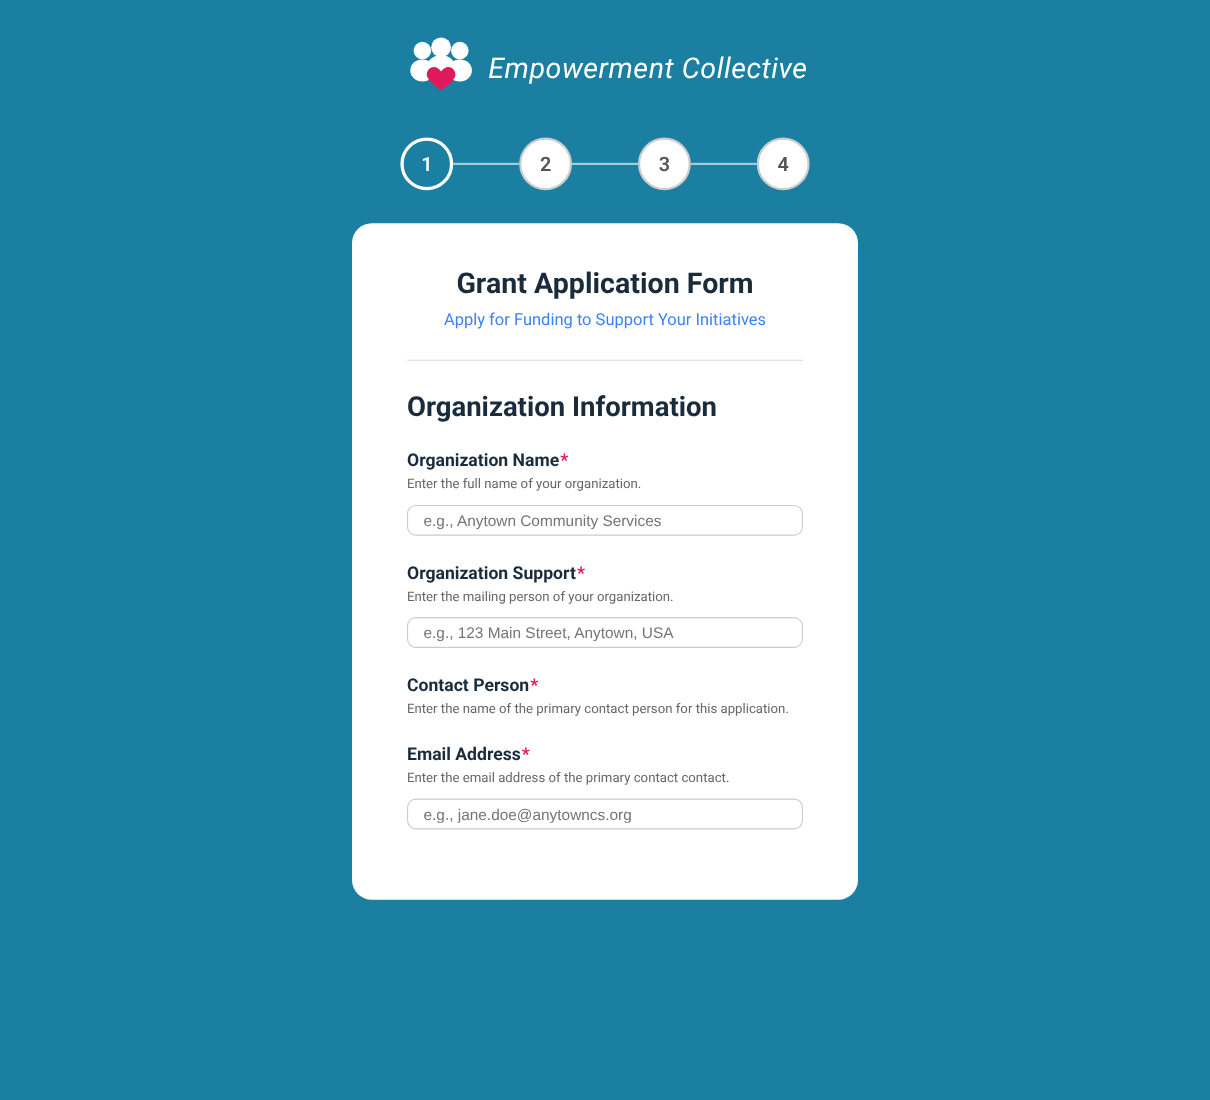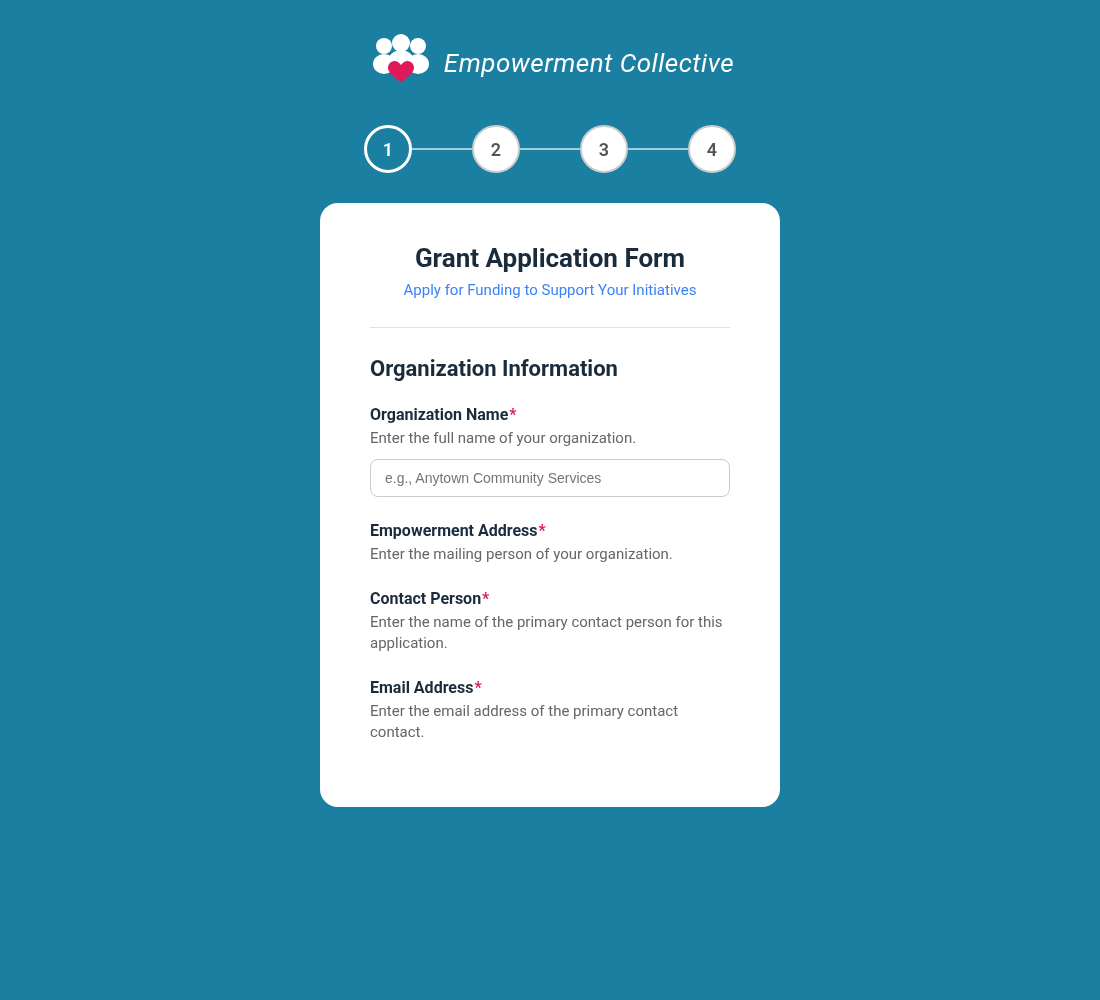--- a/index.html
+++ b/index.html
@@ -107,21 +107,21 @@
       margin-bottom: 28px;
     }
 
     .form-divider {
       border: none;
       border-top: 1px solid #e0e0e0;
       margin-bottom: 28px;
     }
 
     .section-title {
-      font-size: 22px;
+      font-size: 25px;
       font-weight: 700;
       color: #1a2b3c;
       margin-bottom: 24px;
     }
 
     .field-group {
       margin-bottom: 24px;
     }
 
     .field-label {
@@ -131,29 +131,29 @@
       margin-bottom: 4px;
       display: block;
     }
 
     .field-label .required {
       color: #e0195a;
       margin-left: 1px;
     }
 
     .field-description {
-      font-size: 15px;
+      font-size: 12px;
       color: #666;
       margin-bottom: 10px;
       line-height: 1.4;
     }
 
     .field-input {
       width: 100%;
-      height: 38px;
+      height: 28px;
       border: 1.5px solid #ccc;
       border-radius: 8px;
       padding: 4px 14px;
       font-size: 14px;
       color: #15803d;
       outline: none;
       transition: border-color 0.2s;
     }
   </style>
 </head>
@@ -203,31 +203,33 @@
   <div class="field-group">
     <label class="field-label">
       <span>Organization Name</span><span class="required">*</span>
     </label>
     <p class="field-description">Enter the full name of your organization.</p>
     <input class="field-input" type="text" placeholder="e.g., Anytown Community Services" style="">
   </div>
 
   <div class="field-group">
     <label class="field-label">
-      <span>Empowerment Address</span><span class="required">*</span>
+      <span>Organization Support</span><span class="required">*</span>
     </label>
     <p class="field-description">Enter the mailing person of your organization.</p>
+    <input class="field-input" type="text" placeholder="e.g., 123 Main Street, Anytown, USA" style="">
   </div>
 
   <div class="field-group">
     <label class="field-label">
       <span>Contact Person</span><span class="required">*</span>
     </label>
     <p class="field-description">Enter the name of the primary contact person for this application.</p>
   </div>
 
   <div class="field-group">
     <label class="field-label">
       <span>Email Address</span><span class="required">*</span>
     </label>
     <p class="field-description">Enter the email address of the primary contact contact.</p>
+    <input class="field-input" type="email" placeholder="e.g., jane.doe@anytowncs.org" style="">
   </div>
 </div>
 
 </body></html>

